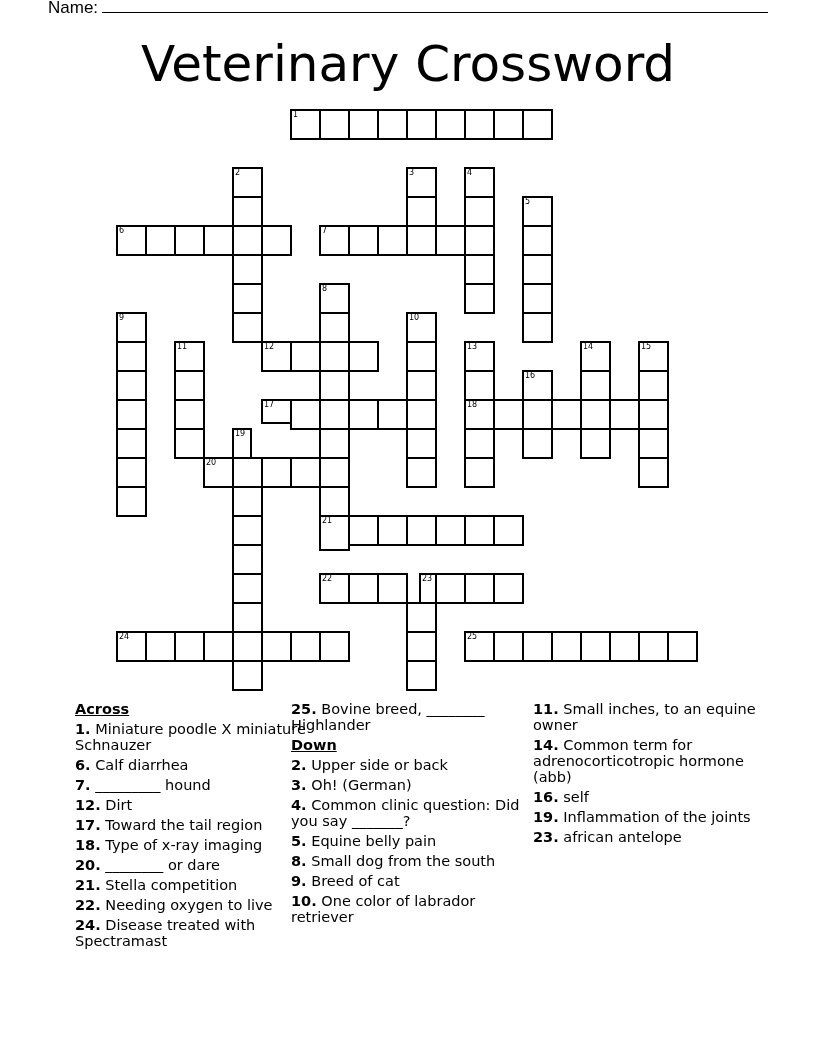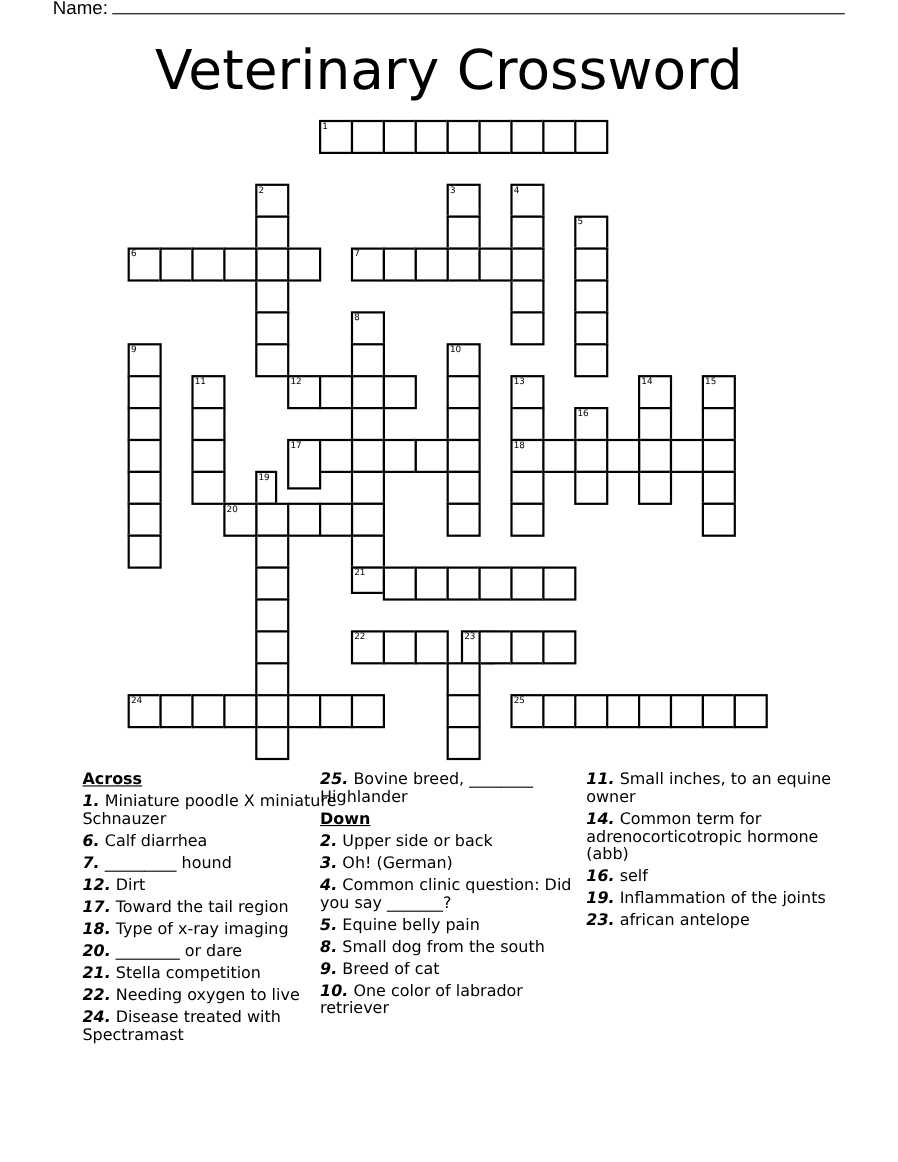--- a/index.html
+++ b/index.html
@@ -7,21 +7,21 @@
   .name-line { position:absolute; left:48px; top:-2px; font-family:"Liberation Sans", sans-serif; font-size:17px; white-space:nowrap; }
   .name-label { display:inline-block; }
   .name-blank { display:inline-block; width:666px; border-bottom:1px solid #000; height:14px; margin-left:4px; vertical-align:baseline; }
   .title { position:absolute; left:0; width:816px; top:30px; text-align:center; font-family:"DejaVu Sans", sans-serif; font-size:50px; line-height:68px; letter-spacing:0px; }
   #grid { position:absolute; left:0; top:0; width:816px; height:700px; }
   .cell { position:absolute; width:29px; height:29px; box-sizing:border-box; border:2px solid #000; background:#fff; margin-left:-1px; margin-top:-1px; }
   .cell .num { position:absolute; left:1px; top:-1px; font-family:"DejaVu Sans", sans-serif; font-size:8px; line-height:10px; }
   .clues { position:absolute; top:701px; font-family:"DejaVu Sans", sans-serif; font-size:14.5px; line-height:16px; }
   .clues .hdr { font-weight:bold; text-decoration:underline; margin-bottom:4px; }
   .clue { margin-bottom:4px; }
-  .clue b { font-weight:bold;font-style:italic; }
+  .clue b { font-weight:bold; }
   .col1 { left:48px; width:240px;margin-left:27px; }
   .col2 { left:291px; width:235px; }
   .col3 { left:533px; width:240px; }
 </style>
 </head>
 <body>
 
 <div class="name-line">
   <span class="name-label">Name:</span><span class="name-blank"></span>
 </div>
@@ -138,21 +138,21 @@
     </div>
     <div class="cell" style="left: 639px; top: 371px; width: 31px; height: 31px;"></div>
     <div class="cell" style="left: 639px; top: 400px; width: 31px; height: 31px;"></div>
     <div class="cell" style="left: 639px; top: 429px; width: 31px; height: 31px;"></div>
     <div class="cell" style="left: 639px; top: 458px; width: 31px; height: 31px;"></div>
     <div class="cell" style="left: 523px; top: 371px; width: 31px; height: 31px;">
       <span class="num">16</span>
     </div>
     <div class="cell" style="left: 523px; top: 400px; width: 31px; height: 31px;"></div>
     <div class="cell" style="left: 523px; top: 429px; width: 31px; height: 31px;"></div>
-    <div class="cell" style="left: 262px; top: 400px; width: 31px; height: 46px;">
+    <div class="cell" style="left: 262px; top: 400px; width: 31px; height: 25px;">
       <span class="num">17</span>
     </div>
     <div class="cell" style="left: 291px; top: 400px; width: 31px; height: 31px;"></div>
     <div class="cell" style="left: 349px; top: 400px; width: 31px; height: 31px;"></div>
     <div class="cell" style="left: 378px; top: 400px; width: 31px; height: 31px;"></div>
     <div class="cell" style="left: 494px; top: 400px; width: 31px; height: 31px;"></div>
     <div class="cell" style="left: 552px; top: 400px; width: 31px; height: 31px;"></div>
     <div class="cell" style="left: 610px; top: 400px; width: 31px; height: 31px;"></div>
     <div class="cell" style="left: 233px; top: 429px; width: 20px; height: 31px;">
       <span class="num">19</span>
@@ -163,21 +163,21 @@
     <div class="cell" style="left: 233px; top: 545px; width: 31px; height: 31px;"></div>
     <div class="cell" style="left: 233px; top: 574px; width: 31px; height: 31px;"></div>
     <div class="cell" style="left: 233px; top: 603px; width: 31px; height: 31px;"></div>
     <div class="cell" style="left: 233px; top: 632px; width: 31px; height: 31px;"></div>
     <div class="cell" style="left: 233px; top: 661px; width: 31px; height: 31px;"></div>
     <div class="cell" style="left: 204px; top: 458px; width: 31px; height: 31px;">
       <span class="num">20</span>
     </div>
     <div class="cell" style="left: 262px; top: 458px; width: 31px; height: 31px;"></div>
     <div class="cell" style="left: 291px; top: 458px; width: 31px; height: 31px;"></div>
-    <div class="cell" style="left: 320px; top: 516px; width: 31px; height: 25px;">
+    <div class="cell" style="left: 320px; top: 516px; width: 31px; height: 36px;">
       <span class="num">21</span>
     </div>
     <div class="cell" style="left: 349px; top: 516px; width: 31px; height: 31px;"></div>
     <div class="cell" style="left: 378px; top: 516px; width: 31px; height: 31px;"></div>
     <div class="cell" style="left: 407px; top: 516px; width: 31px; height: 31px;"></div>
     <div class="cell" style="left: 436px; top: 516px; width: 31px; height: 31px;"></div>
     <div class="cell" style="left: 465px; top: 516px; width: 31px; height: 31px;"></div>
     <div class="cell" style="left: 494px; top: 516px; width: 31px; height: 31px;"></div>
     <div class="cell" style="left: 320px; top: 574px; width: 31px; height: 31px;">
       <span class="num">22</span>

